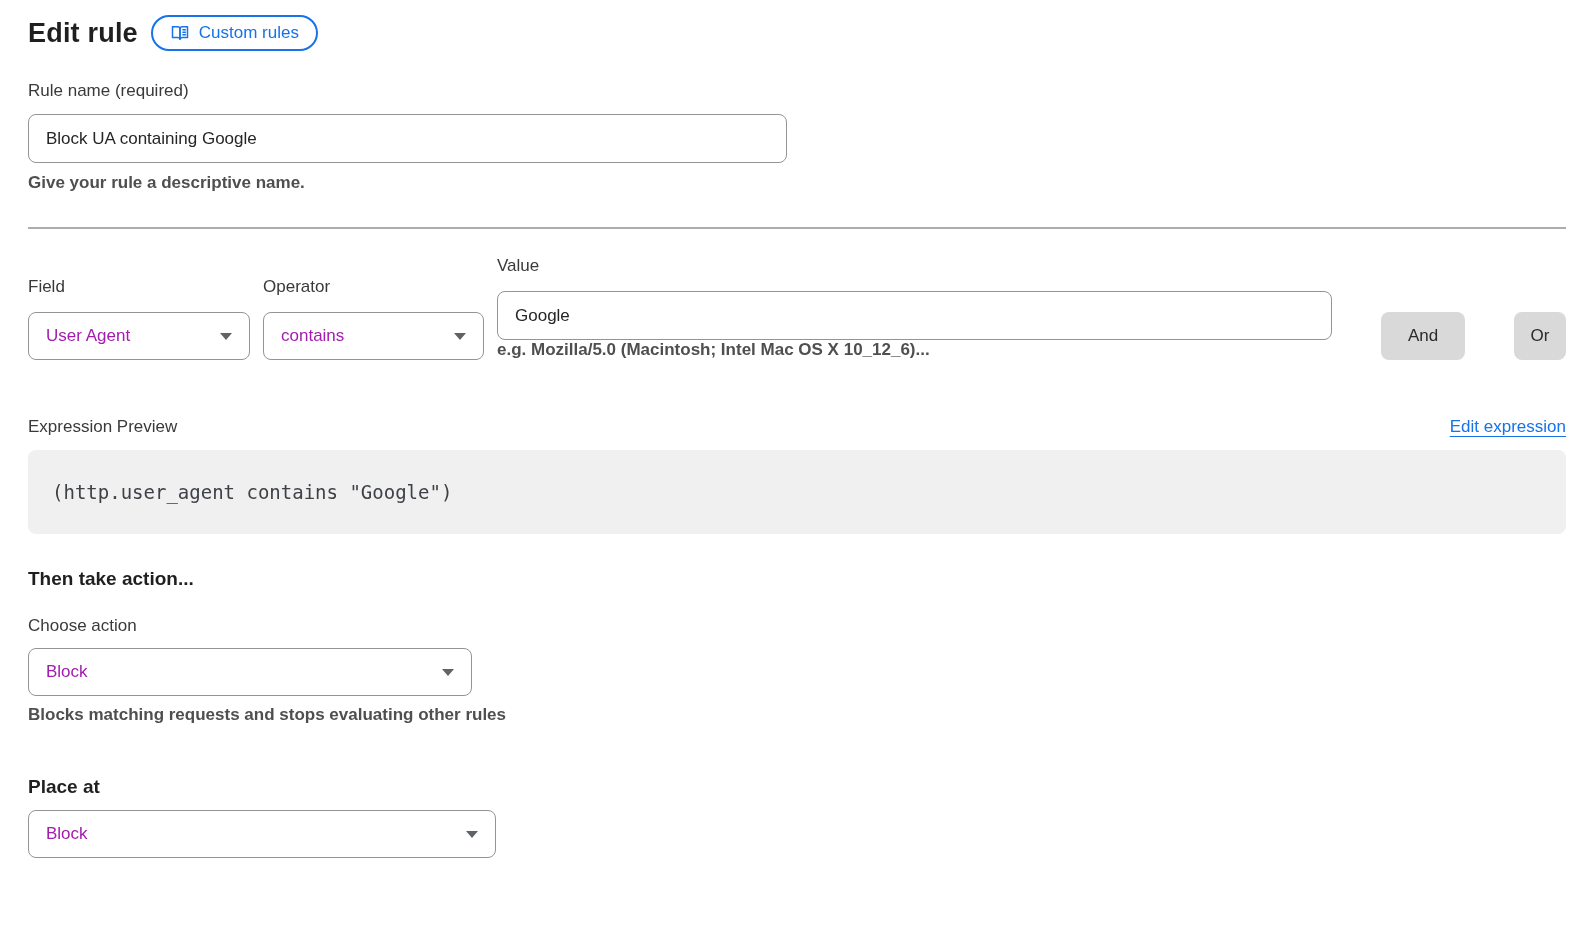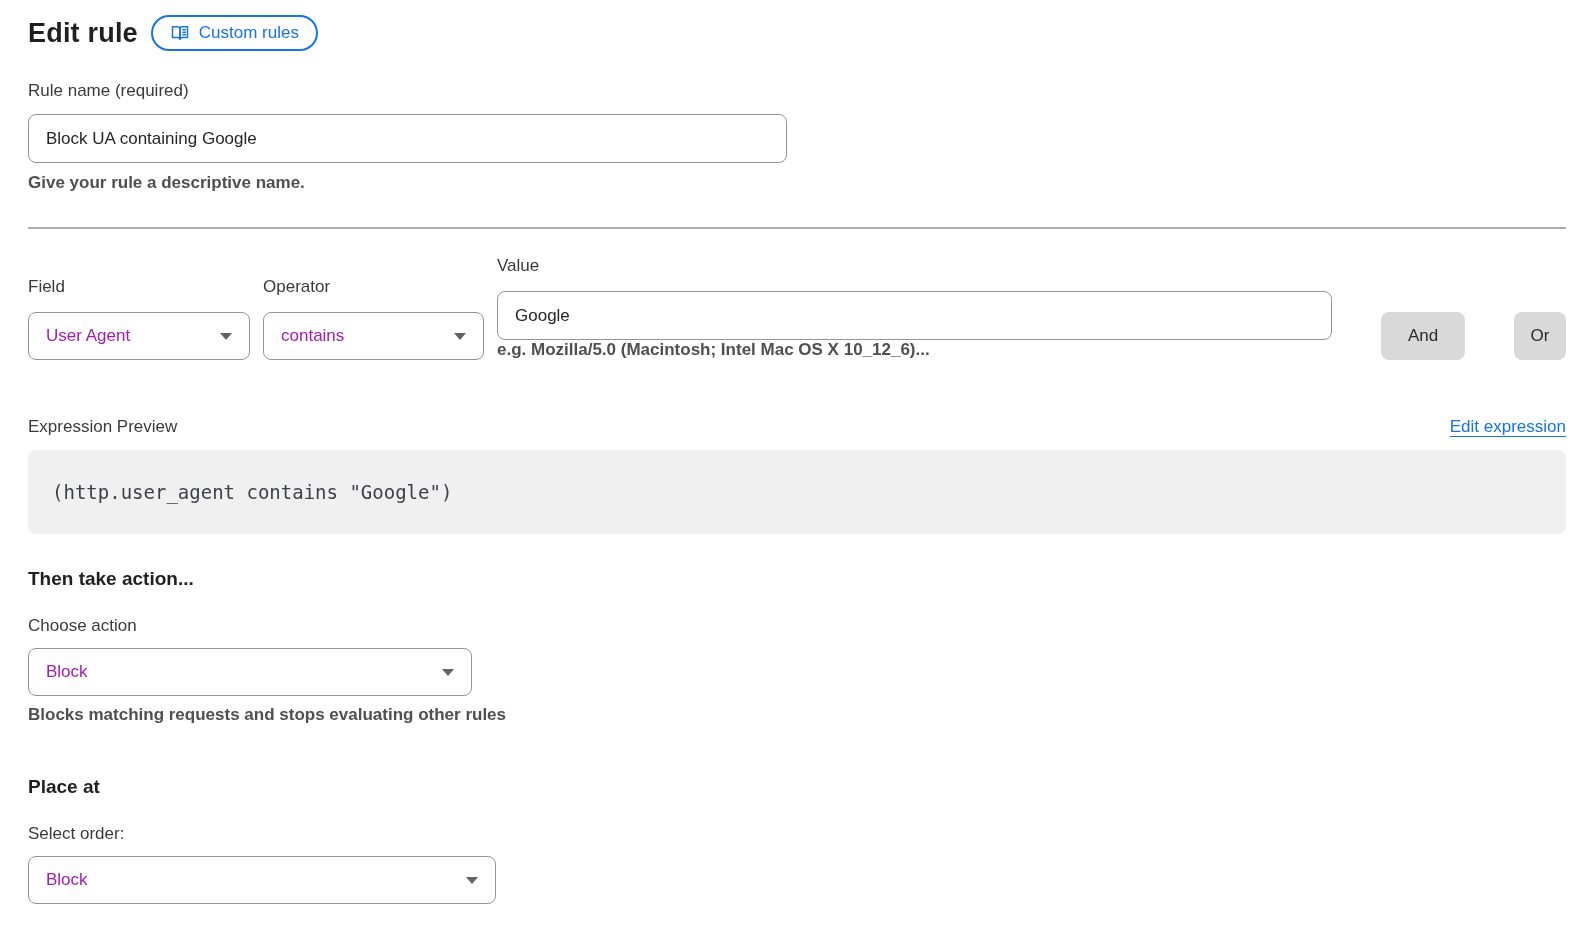--- a/index.html
+++ b/index.html
@@ -237,20 +237,19 @@
     <div class="field-label action-label">Choose action</div>
     <div class="select-box action-select">
       <span>Block</span>
       <span class="caret"></span>
     </div>
     <div class="helper-text action-help">Blocks matching requests and stops evaluating other rules</div>
   </div>
 
   <div class="placement-section">
     <div class="section-heading">Place at</div>
-    <div class="field-label placement-label">Select order:</div>
     <div class="select-box order-select">
       <span>Block</span>
       <span class="caret"></span>
     </div>
   </div>
 
 </div>
 
 </body></html>

